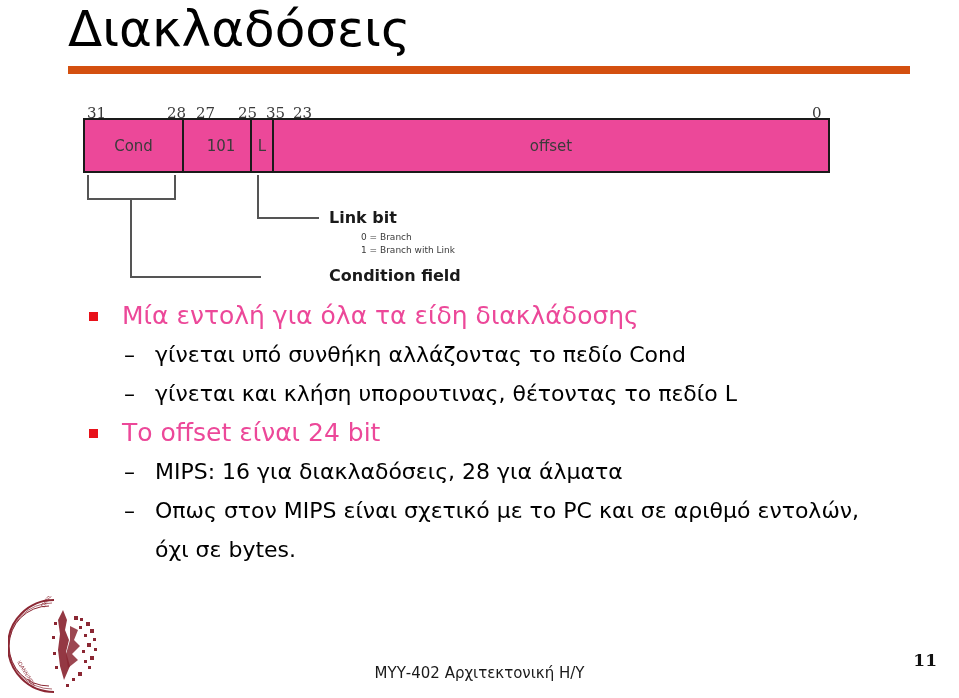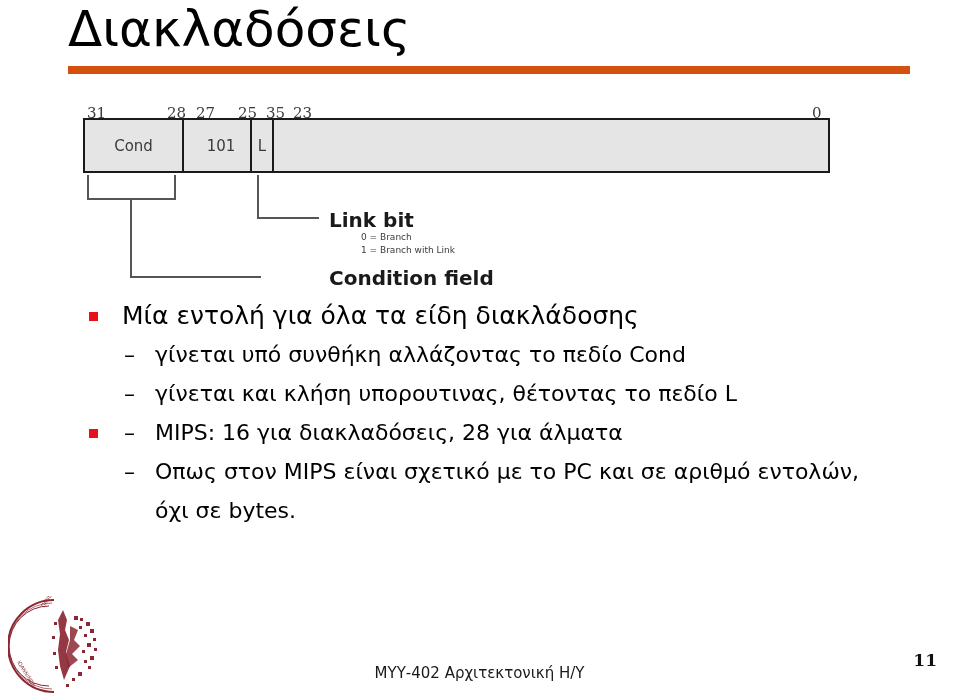--- a/index.html
+++ b/index.html
@@ -62,21 +62,21 @@
     white-space: nowrap;
   }
   .fieldrow {
     position: absolute;
     left: 0;
     top: 20px;
     width: 747px;
     height: 55px;
     border: 2px solid #1a1a1a;
     box-sizing: border-box;
-    background: #e5e5e5;
+    background: #ec4899;
   }
   .fieldcell {
     position: absolute;
     top: 0;
     bottom: 0;
     display: flex;
     align-items: center;
     justify-content: center;
     font-family: "DejaVu Sans", "Liberation Sans", sans-serif;
     font-size: 15px;
@@ -97,21 +97,21 @@
     background: #555555;
   }
   .lead-h { height: 2px; }
   .lead-v { width: 2px; }
 
   
   .anno-main {
     position: absolute;
     font-family: "DejaVu Sans", "Liberation Sans", sans-serif;
     font-weight: bold;
-    font-size: 20px;
+    font-size: 16px;
     color: #1a1a1a;
     white-space: nowrap;
   }
   .anno-sub {
     position: absolute;
     font-family: "DejaVu Sans", "Liberation Sans", sans-serif;
     font-size: 9px;
     color: #3a3a3a;
     white-space: nowrap;
     line-height: 12px;
@@ -122,21 +122,21 @@
     position: absolute;
     left: 0;
     top: 296px;
     width: 959px;
   }
   .lvl1 {
     position: relative;
     padding-left: 122px;
     font-size: 25px;
     line-height: 39px;
-    color: #000000;
+    color: #ec4899;
     white-space: nowrap;
   }
   .lvl1 .sq {
     position: absolute;
     left: 89px;
     top: 16px;
     width: 9px;
     height: 9px;
     background: #E8111A;
   }
@@ -205,20 +205,21 @@
     <span class="bitlabel" style="left:729px">0</span>
   </div>
 
   <div class="fieldrow">
     <div class="fieldcell" style="left:0px;width:97px">Cond</div>
     <div class="divider" style="left:97px"></div>
     <div class="fieldcell" style="left:94px;width:84px">101</div>
     <div class="divider" style="left:165px"></div>
     <div class="fieldcell" style="left:167px;width:20px">L</div>
     <div class="divider" style="left:187px"></div>
+    <div class="fieldcell" style="left:189px;width:554px">offset</div>
   </div>
 
   <div class="lead lead-v" style="left:4px;  top:77px; height:24px"></div>
   <div class="lead lead-v" style="left:91px; top:77px; height:24px"></div>
   <div class="lead lead-h" style="left:4px;  top:100px; width:89px"></div>
   <div class="lead lead-v" style="left:47px; top:100px; height:80px"></div>
   <div class="lead lead-h" style="left:47px; top:178px; width:131px"></div>
 
   <div class="lead lead-v" style="left:174px; top:77px; height:44px"></div>
   <div class="lead lead-h" style="left:174px; top:119px; width:62px"></div>
@@ -241,20 +242,21 @@
     <span>γίνεται υπό συνθήκη αλλάζοντας το πεδίο Cond</span>
   </div>
 
   <div class="lvl2">
     <span class="dash">–</span>
     <span>γίνεται και κλήση υπορουτινας, θέτοντας το πεδίο L</span>
   </div>
 
   <div class="lvl1">
     <span class="sq"></span>
+    <span>Το offset είναι 24 bit</span>
   </div>
 
   <div class="lvl2">
     <span class="dash">–</span>
     <span>MIPS: 16 για διακλαδόσεις, 28 για άλματα</span>
   </div>
 
   <div class="lvl2 wrap">
     <span class="dash">–</span>
     <span class="l2text">Οπως στον MIPS είναι σχετικό με το PC και σε αριθμό εντολών, όχι σε bytes.</span>

